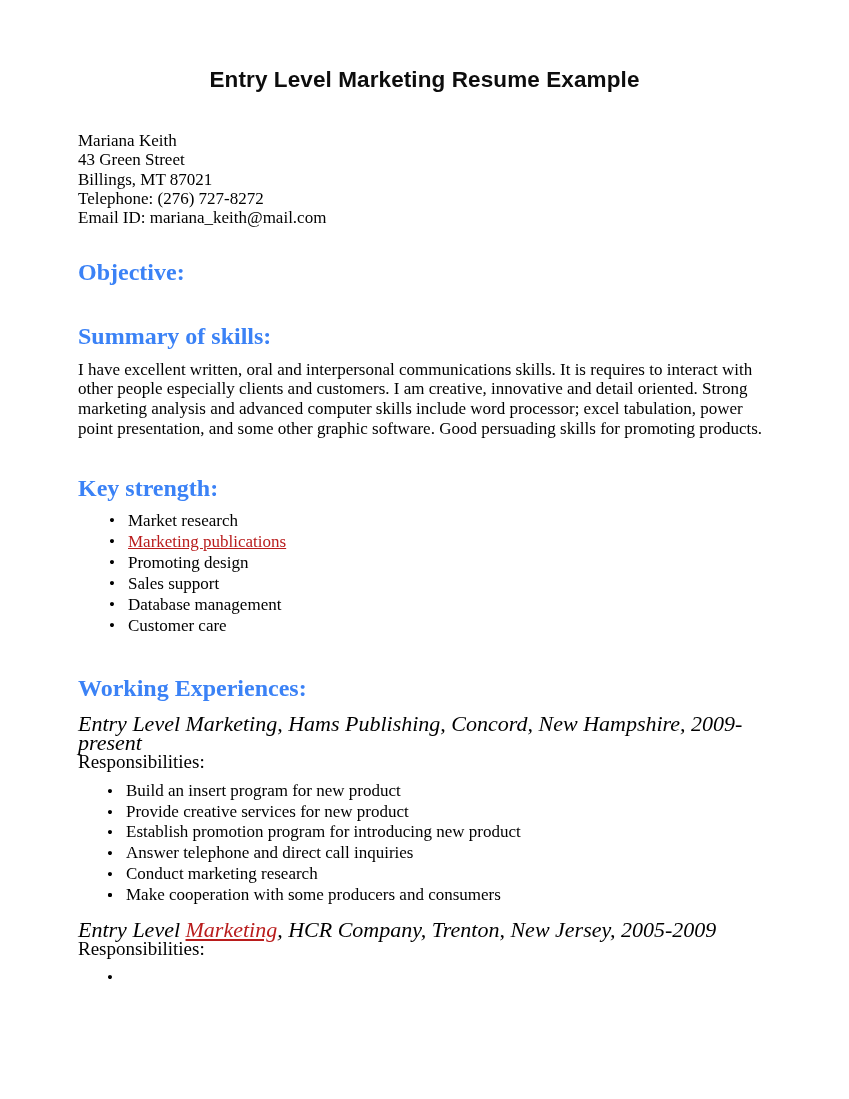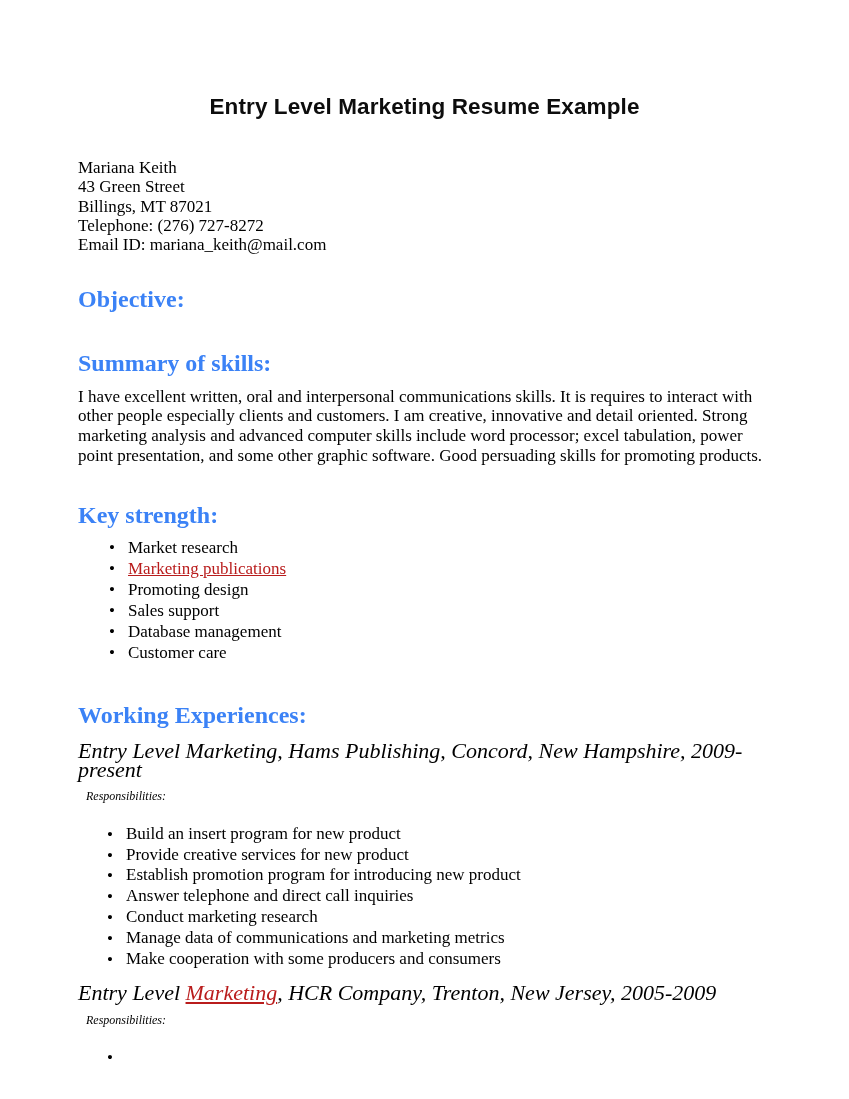--- a/index.html
+++ b/index.html
@@ -25,21 +25,21 @@
   }
 
   
   .doc-title {
     font-family: "Liberation Sans", "DejaVu Sans", sans-serif;
     font-weight: bold;
     font-size: 22.5px;
     text-align: center;
     letter-spacing: 0.1px;
     margin: 0;
-    padding-top: 93px;
+    padding-top: 66px;
     line-height: 1.2;
     color: #0d0d0d;
   }
 
   
   .contact-block {
     text-align: left;
     margin-top: 38px;
     font-size: 17px;
     line-height: 19.3px;
@@ -113,24 +113,23 @@
   
   .job-entry {
     font-size: 22px;
     font-style: italic;
     line-height: 19.4px;
     margin: 0;
   }
   .job-entry.first-job { padding-top: 12px; }
   .job-entry.second-job { padding-top: 14px; }
   .job-resp-label {
-    font-size: 12px;
-    font-style: italic;
+    font-size: 19px;
     line-height: 19.4px;
-    margin: 8px;
+    margin: 0;
   }
 
   
   a.doc-link,
   .doc-link {
     color: #b91c1c;
     text-decoration: underline;
     cursor: pointer;
   }
 </style>
@@ -167,21 +166,21 @@
   <h2 class="section-heading sec-working">Working Experiences:</h2>
   <div id="jobs-container">
       <p class="job-entry first-job">Entry Level Marketing, Hams Publishing, Concord, New Hampshire, 2009-present</p>
       <p class="job-resp-label">Responsibilities:</p>
       <ul class="bullets resp-list">
         <li><span class="bullet-dot">•</span><span>Build an insert program for new product</span></li>
         <li><span class="bullet-dot">•</span><span>Provide creative services for new product</span></li>
         <li><span class="bullet-dot">•</span><span>Establish promotion program for introducing new product</span></li>
         <li><span class="bullet-dot">•</span><span>Answer telephone and direct call inquiries</span></li>
         <li><span class="bullet-dot">•</span><span>Conduct marketing research</span></li>
-        <li><span class="bullet-dot">•</span><span>Manage data of communications and marketing metrics</span></li>
+        <li><span class="bullet-dot">•</span></li>
         <li><span class="bullet-dot">•</span><span>Make cooperation with some producers and consumers</span></li>
       </ul>
       <p class="job-entry second-job"><span>Entry Level </span><a class="doc-link" href="#">Marketing</a><span>, HCR Company, Trenton, New Jersey, 2005-2009</span></p>
       <p class="job-resp-label">Responsibilities:</p>
       <ul class="bullets resp-list">
         <li><span class="bullet-dot">•</span></li>
       </ul>
     </div>
 
 </div>

